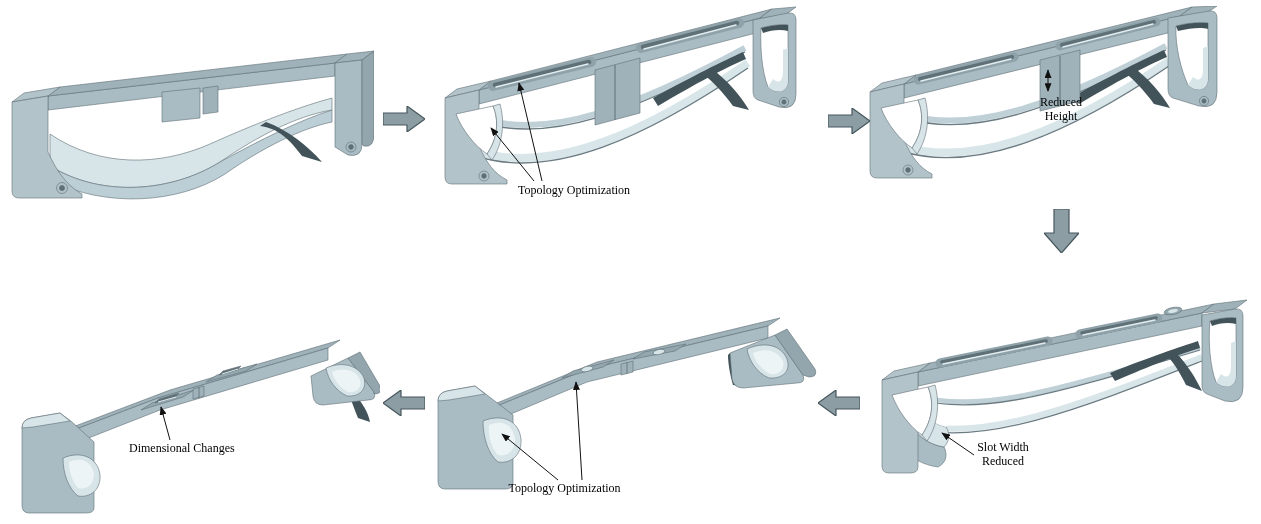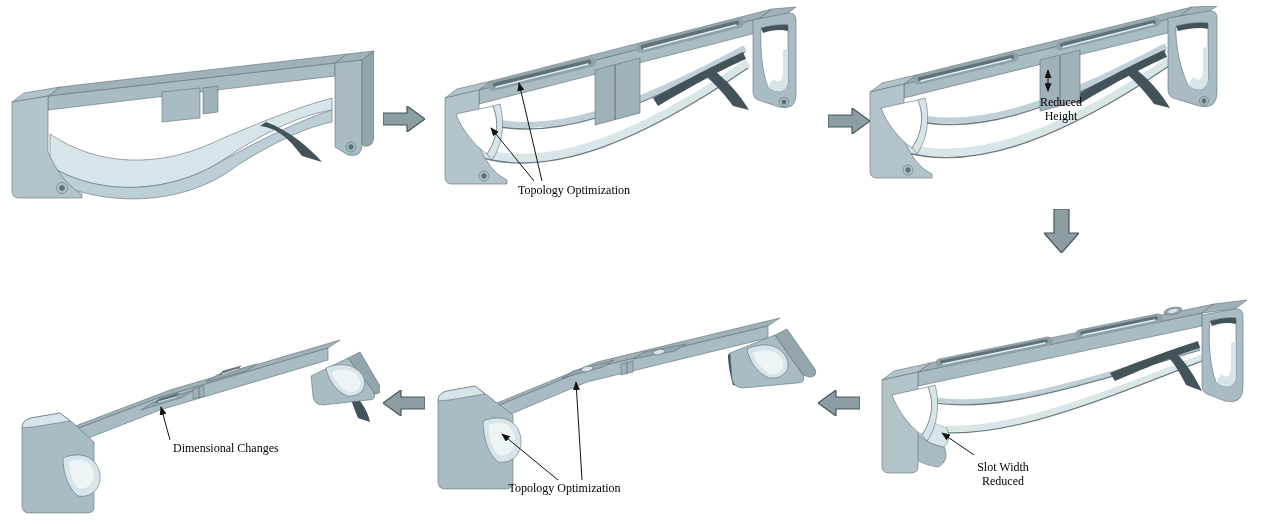--- a/index.html
+++ b/index.html
@@ -22,21 +22,21 @@
   .f-slot{fill:var(--slot-dark,#5f7077);}
   .f-recess{fill:var(--pocket-recess,#94a7af);}
   .flow-arrow{position:absolute;}
   .flow-arrow path{fill:var(--flow-arrow-fill,#8c9da4);stroke:var(--flow-arrow-border,#47575e);stroke-width:1.2;}
   .overlay{position:absolute;left:0;top:0;pointer-events:none;}
   .overlay line{stroke:var(--leader-line,#111111);stroke-width:1;}
   .label{
     position:absolute;color:var(--annotation-text,#000000);
     font-size:12px;line-height:14px;text-align:center;
   }
-  .label.left{text-align:left;white-space:nowrap;margin-left:44px;}
+  .label.left{text-align:left;white-space:nowrap;}
 </style>
 </head>
 <body>
 
 <div class="canvas">
 
   <svg class="part" style="left:10px;top:48px" width="364" height="164" viewBox="0 0 364 164">
     <g class="pg">
       <path d="M40,86 C90,120 150,118 200,96 C240,78 285,60 322,50 L322,62 C285,68 245,90 210,114 C162,144 92,150 40,118 Z" class="f-light"></path>
       <path d="M40,118 C92,150 162,144 210,114 C250,92 290,72 322,62 L322,74 C292,80 252,100 215,126 C168,156 95,160 40,132 Z" class="f-mid"></path>
@@ -230,17 +230,17 @@
     <line x1="534" y1="181" x2="491" y2="128" marker-end="url(#ah)"></line>
     <line x1="558" y1="480" x2="502" y2="434" marker-end="url(#ah)"></line>
     <line x1="582" y1="480" x2="576" y2="382" marker-end="url(#ah)"></line>
     <line x1="974" y1="455" x2="942" y2="433" marker-end="url(#ah)"></line>
     <line x1="170" y1="440" x2="161" y2="407" marker-end="url(#ah)"></line>
     <line x1="1048" y1="70" x2="1048" y2="91" stroke-width="1.4" marker-start="url(#ah)" marker-end="url(#ah)"></line>
   </svg>
 
   <div class="label" style="left:509px;top:183px;width:130px">Topology Optimization</div>
   <div class="label" style="left:1033px;top:95px;width:56px">Reduced Height</div>
-  <div class="label" style="left:971px;top:460px;width:64px">Slot Width Reduced</div>
+  <div class="label" style="left:971px;top:440px;width:64px">Slot Width Reduced</div>
   <div class="label" style="left:492px;top:481px;width:145px">Topology Optimization</div>
   <div class="label left" style="left:129px;top:441px">Dimensional Changes</div>
 
 </div>
 
 </body></html>

